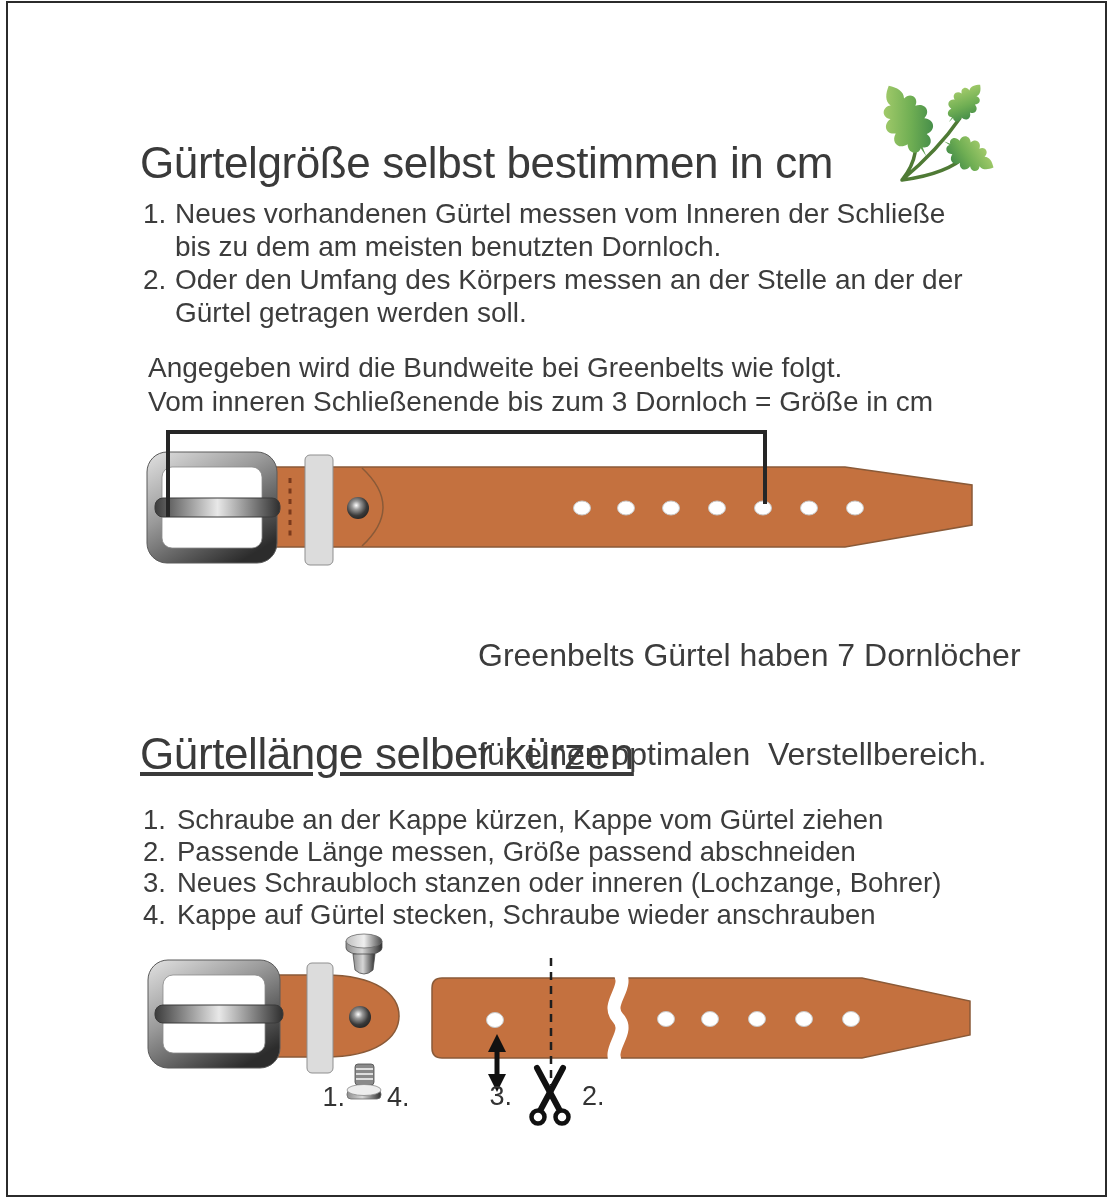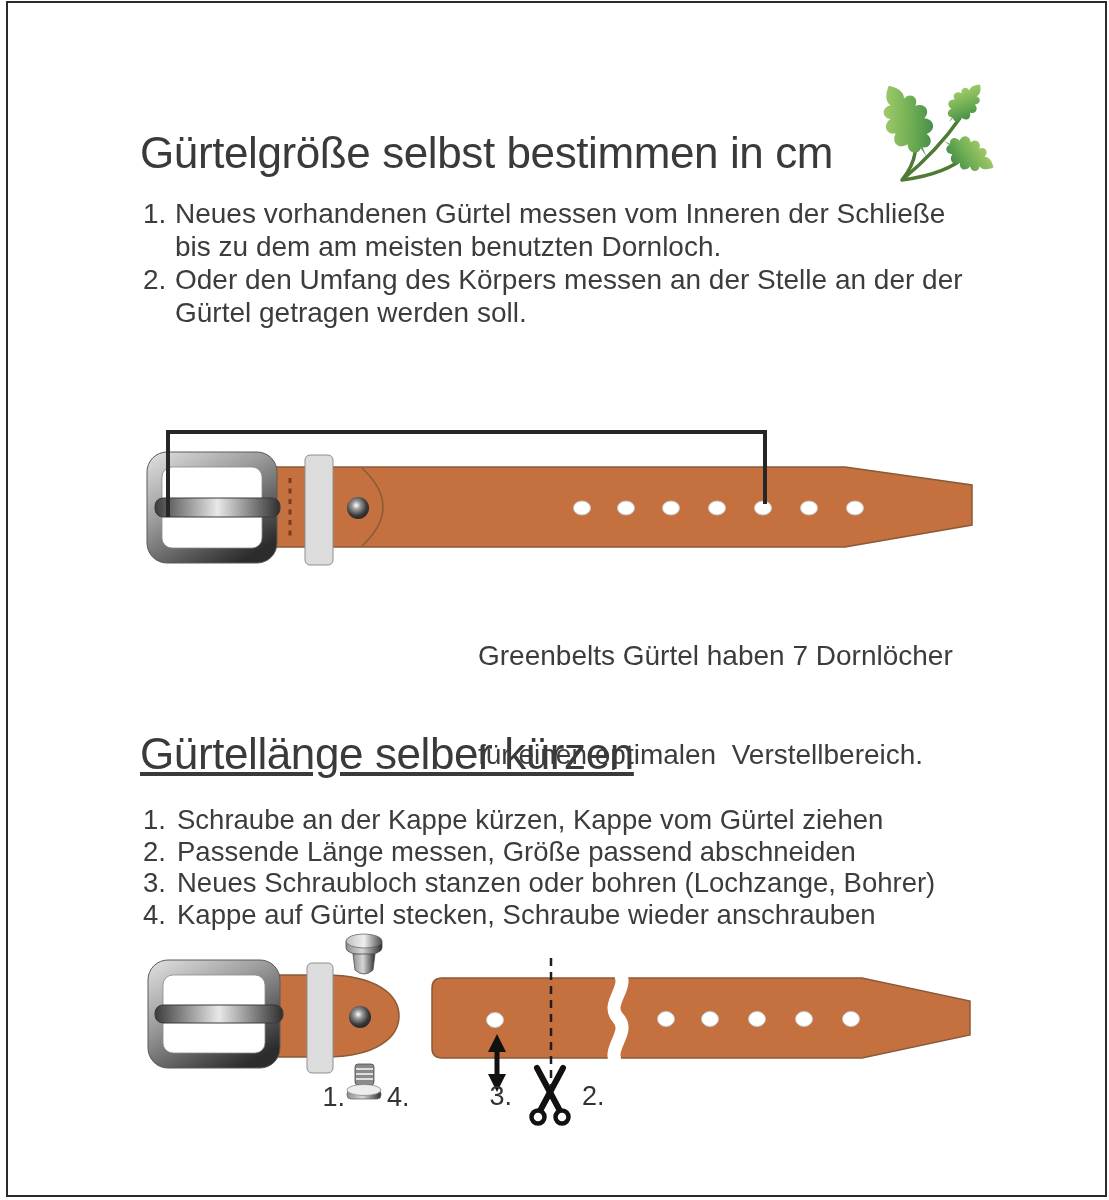--- a/index.html
+++ b/index.html
@@ -11,29 +11,29 @@
   .frame{
     left:6px;top:1px;width:1097px;height:1192px;
     border:2px solid #2b2b2b;background:#fff;
   }
   .h1{font-size:44px;letter-spacing:-0.4px;color:#3a3a3a;white-space:nowrap;line-height:1.1;}
   .steps1{left:143px;top:197px;width:840px;font-size:28px;line-height:33px;}
   .steps1 .row{display:grid;grid-template-columns:32px 790px;}
   .steps2{left:143px;top:804px;width:920px;font-size:27.5px;line-height:31.5px;}
   .steps2 .row{display:grid;grid-template-columns:34px 870px;}
   .note{left:148px;top:351px;font-size:28px;line-height:34px;white-space:nowrap;}
-  .caption{left:478px;top:573px;font-size:28px;line-height:33px;white-space:pre-wrap;}
+  .caption{left:478px;top:573px;font-size:32px;line-height:33px;white-space:pre-wrap;}
   .svgtext{font-family:"Liberation Sans",sans-serif;font-size:27px;fill:#333;}
 </style>
 </head>
 <body>
 
 <div class="abs frame"></div>
 
-<div class="abs h1" style="left:140px;top:129px;">Gürtelgröße selbst bestimmen in cm</div>
+<div class="abs h1" style="left:140px;top:139px;">Gürtelgröße selbst bestimmen in cm</div>
 
 <svg class="abs" style="left:868px;top:78px;" width="138" height="108" viewBox="0 0 138 108">
   <defs>
     <linearGradient id="gradLeaf" x1="0" y1="0" x2="1" y2="1">
       <stop offset="0" stop-color="#bcd976"></stop>
       <stop offset="0.55" stop-color="#6fae53"></stop>
       <stop offset="1" stop-color="#2e7b44"></stop>
     </linearGradient>
     <path id="oakleaf" d="M0,-38 C6,-33 10,-27 7,-21 C15,-24 20,-15 13,-10 C22,-9 24,1 15,4 C23,9 20,19 10,18 C14,26 6,32 1,27 L0,36 L-1,27 C-6,32 -14,26 -10,18 C-20,19 -23,9 -15,4 C-24,1 -22,-9 -13,-10 C-20,-15 -15,-24 -7,-21 C-10,-27 -6,-33 0,-38 Z"></path>
   </defs>
@@ -48,20 +48,22 @@
     <span>1.</span>
     <span>Neues vorhandenen Gürtel messen vom Inneren der Schließe bis zu dem am meisten benutzten Dornloch.</span>
   </div>
   <div class="row">
     <span>2.</span>
     <span>Oder den Umfang des Körpers messen an der Stelle an der der Gürtel getragen werden soll.</span>
   </div>
 </div>
 
 <div class="abs note">
+  <div>Angegeben wird die Bundweite bei Greenbelts wie folgt.</div>
+  <div>Vom inneren Schließenende bis zum 3 Dornloch = Größe in cm</div>
 </div>
 
 <svg class="abs" style="left:140px;top:424px;" width="845" height="150" viewBox="0 0 845 150">
   <defs>
     <linearGradient id="gBuckle" x1="0" y1="0" x2="0.7" y2="1">
       <stop offset="0" stop-color="#e2e2e2"></stop>
       <stop offset="0.45" stop-color="#9a9a9a"></stop>
       <stop offset="1" stop-color="#2c2c2c"></stop>
     </linearGradient>
     <linearGradient id="gProng" x1="0" y1="0" x2="1" y2="0">
@@ -127,21 +129,21 @@
   <div class="row">
     <span>1.</span>
     <span>Schraube an der Kappe kürzen, Kappe vom Gürtel ziehen</span>
   </div>
   <div class="row">
     <span>2.</span>
     <span>Passende Länge messen, Größe passend abschneiden</span>
   </div>
   <div class="row">
     <span>3.</span>
-    <span>Neues Schraubloch stanzen oder bohren (Lochzange, Bohrer)</span>
+    <span>Neues Schraubloch stanzen oder inneren (Lochzange, Bohrer)</span>
   </div>
   <div class="row">
     <span>4.</span>
     <span>Kappe auf Gürtel stecken, Schraube wieder anschrauben</span>
   </div>
 </div>
 
 <svg class="abs" style="left:140px;top:925px;" width="845" height="215" viewBox="0 0 845 215">
 
   <path d="M127,50 H185 C237,50 259,70 259,91 C259,112 237,132 185,132 H127 Q117,132 117,122 V60 Q117,50 127,50 Z" stroke="#8a5a38" stroke-width="1.5" fill="#c4713f"></path>

